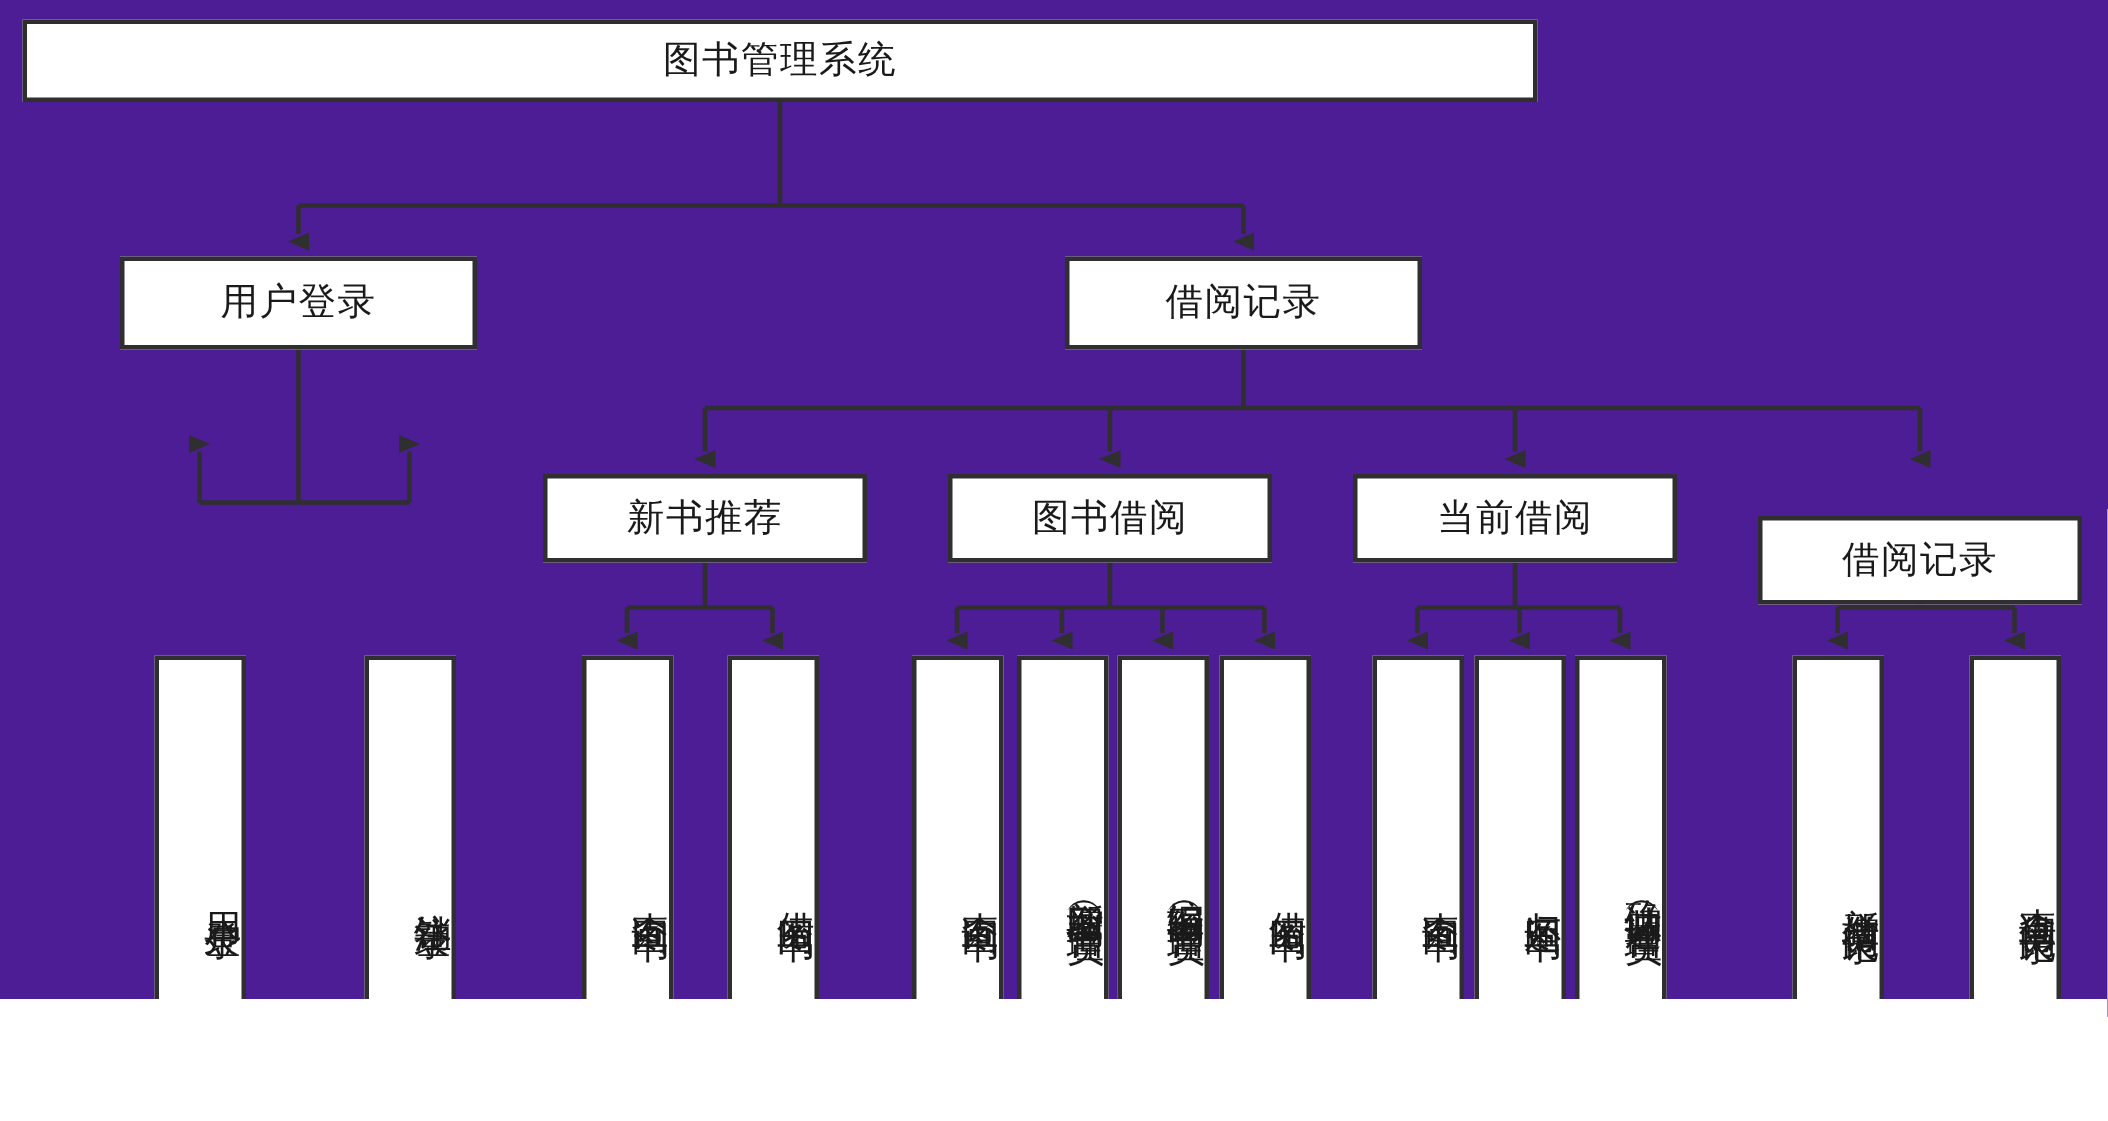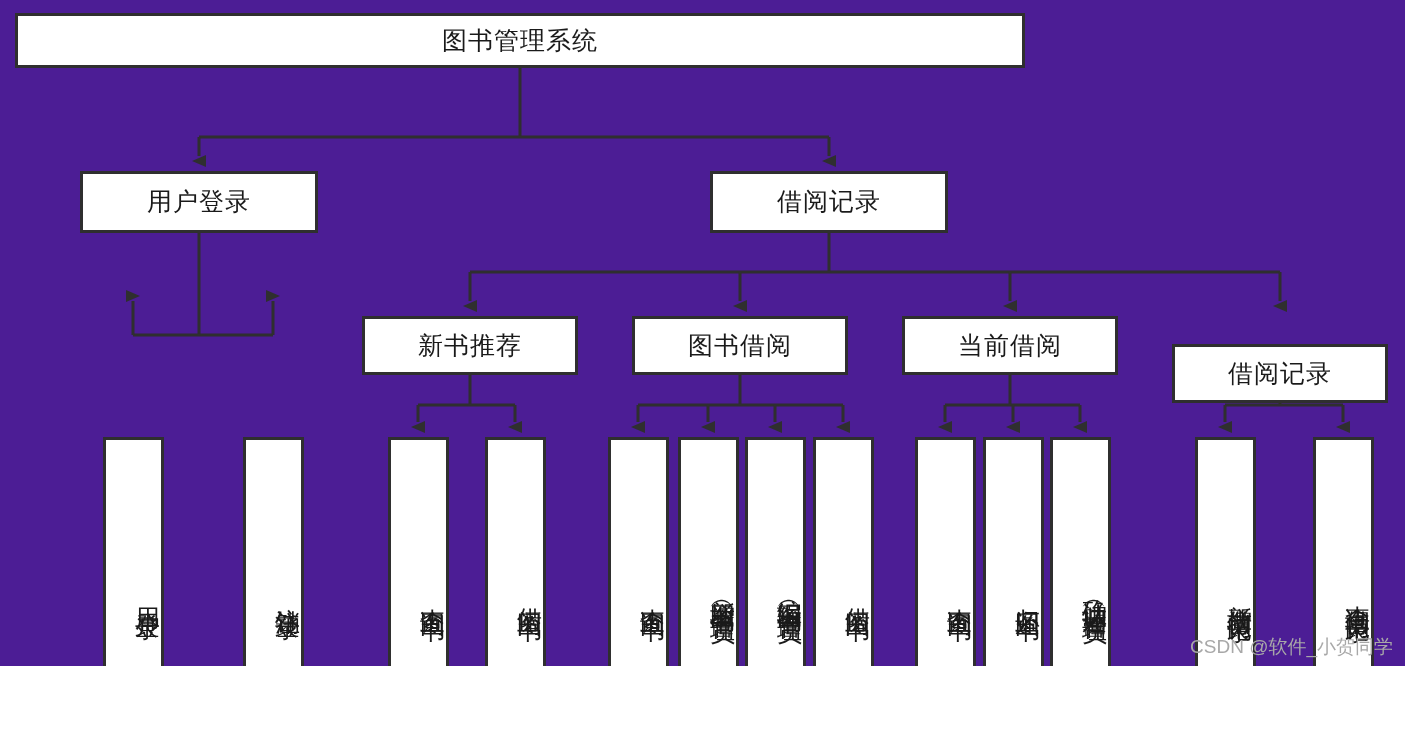--- a/index.html
+++ b/index.html
@@ -168,15 +168,14 @@
         <span>确认归还（管理员）</span>
       </div>
       <div class="node vert" style="left: 1195px; top: 437px; width: 61px; height: 299px; border-color: rgb(47, 47, 47); color: rgb(26, 26, 26);">
         <span>新增借阅记录</span>
       </div>
       <div class="node vert" style="left: 1313px; top: 437px; width: 61px; height: 299px; border-color: rgb(47, 47, 47); color: rgb(26, 26, 26);">
         <span>查询借阅记录</span>
       </div>
     </div>
 
-  <div id="watermark">CSDN @软件_小贺同学</div>
 
 </div>
 
 </body></html>

